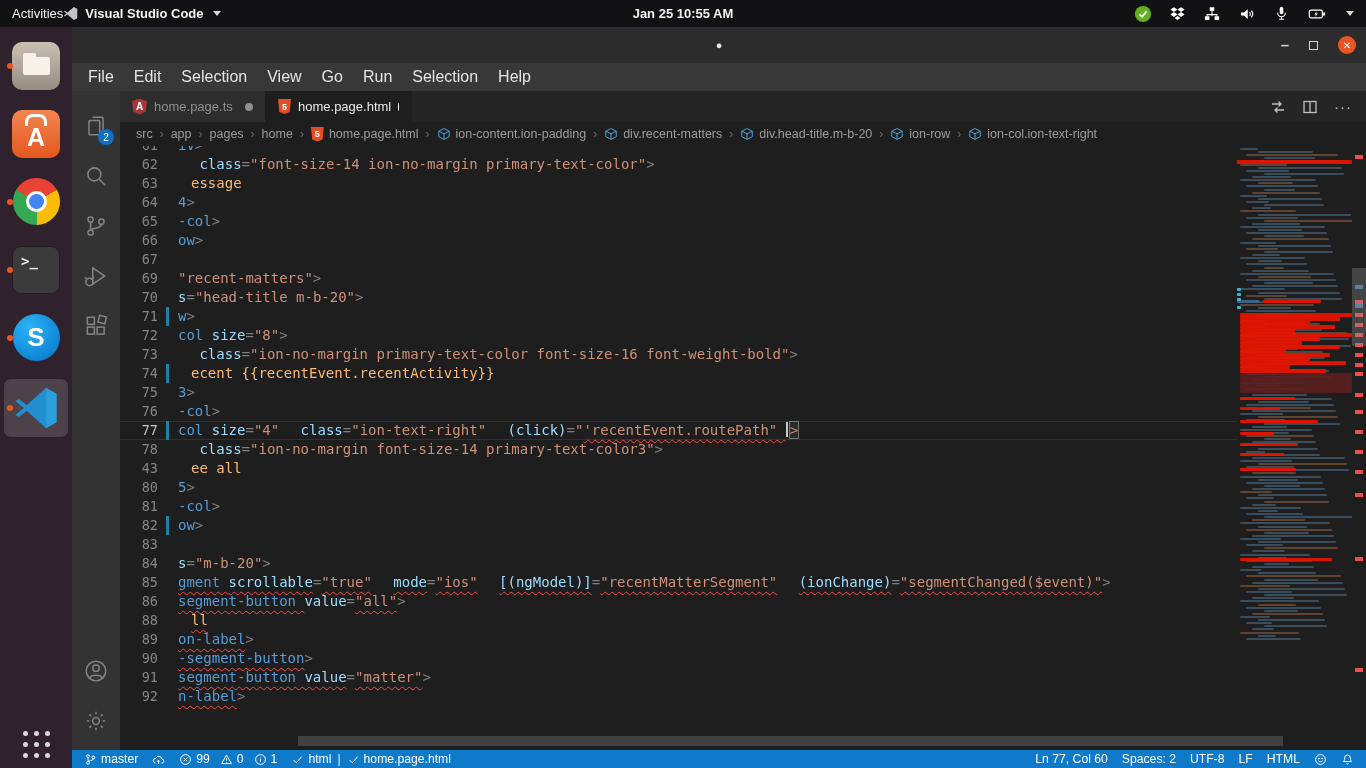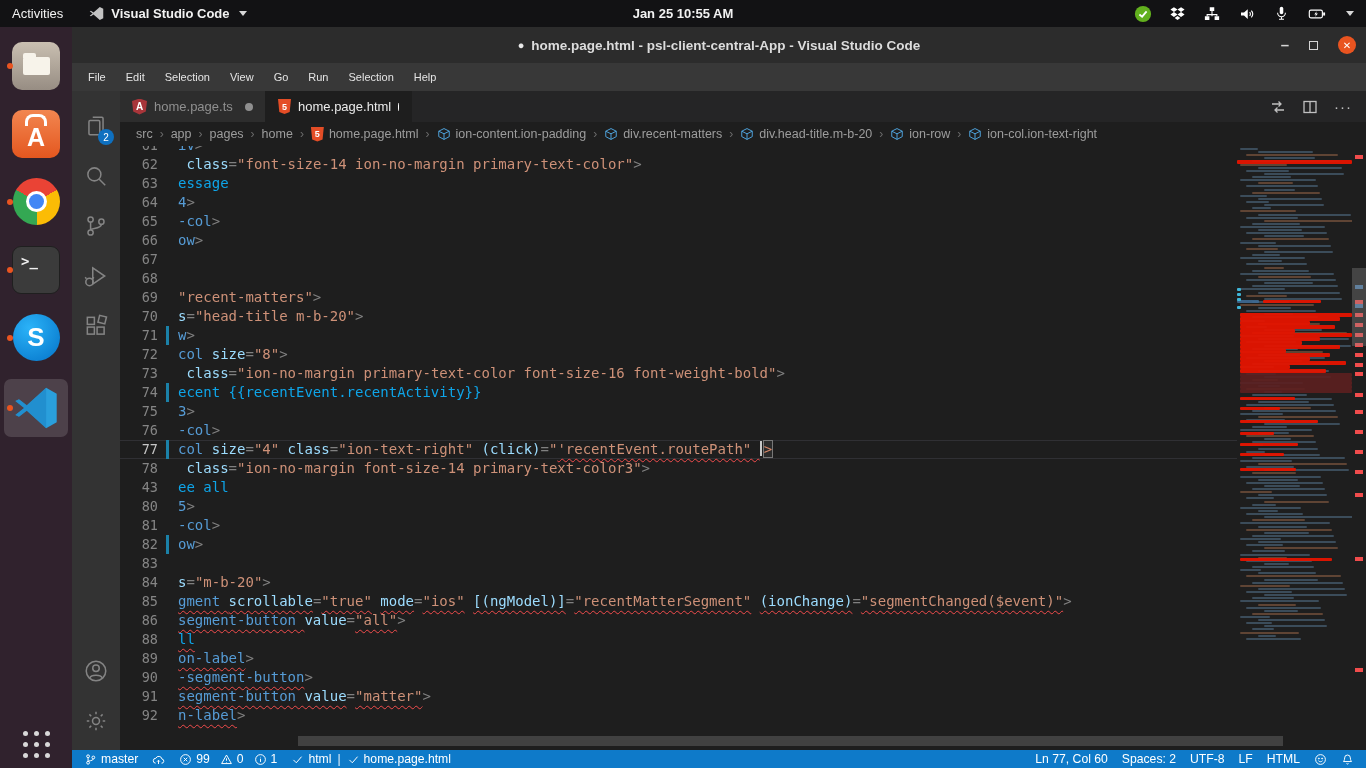--- a/index.html
+++ b/index.html
@@ -3,21 +3,21 @@
 <meta charset="utf-8">
 <style>
   * { margin:0; padding:0; box-sizing:border-box; }
   html,body { background:#000; }
   .stage { position:relative; width:1366px; height:768px; overflow:hidden;
            font-family:"Liberation Sans", sans-serif; -webkit-font-smoothing:antialiased; }
 
   
   .topbar { position:absolute; left:0; top:0; width:1366px; height:27px; background:#121214;
             display:flex; align-items:center; justify-content:space-between; color:#f2f2f2; font-size:13px; z-index:30; }
-  .tb-left { display:flex; align-items:center; gap:26px; padding-left:12px; }
+  .tb-left { display:flex; align-items:center; padding-left:12px; }
   .tb-item { cursor:default; }
   .tb-app { display:flex; align-items:center; gap:7px; font-weight:700; }
   .vsc-ico-sm { width:15px; height:15px; }
   .tb-caret { width:0; height:0; border-left:4px solid transparent; border-right:4px solid transparent; border-top:5px solid #d8d8d8; margin-left:2px; }
   .tb-clock { position:absolute; left:50%; transform:translateX(-50%); font-weight:700; }
   .tb-right { display:flex; align-items:center; gap:17px; padding-right:12px; }
   .tb-right svg { display:block; }
 
   
   .dock { position:absolute; left:0; top:27px; width:72px; height:741px; background:#30222d;
@@ -51,21 +51,21 @@
   .titlebar { position:relative; height:36px; background:#2c2c2c; flex:0 0 36px; }
   .title { position:absolute; left:0; right:0; top:0; height:36px; display:flex; align-items:center; justify-content:center;
            color:#dcdcdc; font-size:13.5px; font-weight:700; gap:7px; }
   .t-dot { font-size:11px; color:#eaeaea; }
   .win-controls { position:absolute; right:10px; top:0; height:36px; display:flex; align-items:center; gap:20px; }
   .wc-min { color:#d5d5d5; font-size:15px; font-weight:700; line-height:10px; cursor:pointer; }
   .wc-max i { display:block; width:9px; height:9px; border:1.5px solid #d5d5d5; }
   .wc-close { width:18px; height:18px; border-radius:50%; background:#e95420; color:#fff; font-size:10px;
               display:flex; align-items:center; justify-content:center; cursor:pointer; }
   .menubar { height:28px; flex:0 0 28px; background:#383838; display:flex; align-items:center; padding-left:6px; }
-  .menu-item { color:#e4e4e4; font-size:11px; padding:3px 10px; border-radius:3px; cursor:pointer; }
+  .menu-item { color:#e4e4e4; font-size:16px; padding:3px 10px; border-radius:3px; cursor:pointer; }
 
   .body { flex:1; display:flex; min-height:0; }
   .actbar { width:48px; flex:0 0 48px; background:#333333; display:flex; flex-direction:column; align-items:center; padding-top:10px; }
   .act-ico { position:relative; width:48px; height:50px; display:flex; align-items:center; justify-content:center; cursor:pointer; }
   .act-ico svg { width:26px; height:26px; stroke:#848484; fill:none; stroke-width:1.4; }
   .badge { position:absolute; right:6px; bottom:6px; min-width:16px; height:16px; border-radius:9px; background:#0e70c0; color:#fff;
            font-size:10px; display:flex; align-items:center; justify-content:center; padding:0 3px; }
   .act-bottom { margin-top:auto; margin-bottom:4px; display:flex; flex-direction:column; align-items:center; }
 
   .main { flex:1; display:flex; flex-direction:column; min-width:0; }
@@ -90,21 +90,21 @@
 
   .editor { position:relative; flex:1; background:#1e1e1e; overflow:hidden; }
   .lines { position:absolute; left:0; top:-10px; width:1117px; font-family:"DejaVu Sans Mono",monospace; font-size:14px; }
   .cl { position:relative; height:19px; line-height:19px; white-space:pre; }
   .cl.cur { box-shadow:inset 0 1px 0 #303034, inset 0 -1px 0 #303034; }
   .ln { display:inline-block; width:38px; text-align:right; color:#858585; font-size:13.5px; }
   .cl.cur .ln { color:#c6c6c6; }
   .modbar { position:absolute; left:46px; top:0; width:3px; height:19px; background:#1b81a8; }
   .codespan { padding-left:20px; }
   .sg-t { color:#569cd6; } .sg-a { color:#9cdcfe; } .sg-s { color:#ce9178; }
-  .sg-p { color:#808080; } .sg-x { color:#0ea5e9; }
+  .sg-p { color:#808080; } .sg-x { color:#fdba74;margin-left:13px; }
   .sg-e { color:#d7886a; border:1px solid #777; background:rgba(90,90,90,0.22); }
   .sq { text-decoration-line:underline; text-decoration-style:wavy; text-decoration-color:#f14c4c;
         text-decoration-thickness:1px; text-underline-offset:3.5px; }
   .caret2 { display:inline-block; width:2px; height:15px; background:#c8c8c8; vertical-align:-2px; margin-right:1px; }
 
   .minimap { position:absolute; left:1117px; top:0; width:115px; height:100%; background:#1e1e1e; overflow:hidden; }
   .mm-row { position:absolute; border-radius:1px; }
   .ruler { position:absolute; left:1232px; top:0; width:14px; height:100%; background:#1e1e1e; }
   .ruler i { position:absolute; left:3px; width:8px; height:4px; background:#f14c4c; display:block; }
   .ruler i.blu { background:#4a7aa6; }
@@ -218,21 +218,20 @@
         <i></i>
         <i></i>
     </div>
   </div>
 
   <div class="vscode">
 
     <div class="titlebar">
       <div class="title">
         <span class="t-dot">●</span>
-        <span>home.page.html - psl-client-central-App - Visual Studio Code</span>
       </div>
       <div class="win-controls">
         <span class="wc-min">–</span>
         <span class="wc-max">
             <i></i>
           </span>
         <span class="wc-close">✕</span>
       </div>
     </div>
 
@@ -386,21 +385,20 @@
 
         <div class="editor">
           <div class="lines" id="lines">
               <div class="cl"><span class="ln">61</span><span class="codespan"><span class="sg-t">iv</span><span class="sg-p">&gt;</span></span></div>
               <div class="cl"><span class="ln">62</span><span class="codespan"><span class="sg-x"> </span><span class="sg-a">class</span><span class="sg-p">=</span><span class="sg-s">"font-size-14 ion-no-margin primary-text-color"</span><span class="sg-p">&gt;</span></span></div>
               <div class="cl"><span class="ln">63</span><span class="codespan"><span class="sg-x">essage</span></span></div>
               <div class="cl"><span class="ln">64</span><span class="codespan"><span class="sg-t">4</span><span class="sg-p">&gt;</span></span></div>
               <div class="cl"><span class="ln">65</span><span class="codespan"><span class="sg-t">-col</span><span class="sg-p">&gt;</span></span></div>
               <div class="cl"><span class="ln">66</span><span class="codespan"><span class="sg-t">ow</span><span class="sg-p">&gt;</span></span></div>
               <div class="cl"><span class="ln">67</span><span class="codespan"></span></div>
-              <div class="cl"><span class="ln">68</span><span class="codespan"></span></div>
               <div class="cl"><span class="ln">69</span><span class="codespan"><span class="sg-s">"recent-matters"</span><span class="sg-p">&gt;</span></span></div>
               <div class="cl"><span class="ln">70</span><span class="codespan"><span class="sg-a">s</span><span class="sg-p">=</span><span class="sg-s">"head-title m-b-20"</span><span class="sg-p">&gt;</span></span></div>
               <div class="cl"><span class="ln">71</span><span class="modbar"></span><span class="codespan"><span class="sg-t">w</span><span class="sg-p">&gt;</span></span></div>
               <div class="cl"><span class="ln">72</span><span class="codespan"><span class="sg-t">col </span><span class="sg-a">size</span><span class="sg-p">=</span><span class="sg-s">"8"</span><span class="sg-p">&gt;</span></span></div>
               <div class="cl"><span class="ln">73</span><span class="codespan"><span class="sg-x"> </span><span class="sg-a">class</span><span class="sg-p">=</span><span class="sg-s">"ion-no-margin primary-text-color font-size-16 font-weight-bold"</span><span class="sg-p">&gt;</span></span></div>
               <div class="cl"><span class="ln">74</span><span class="modbar"></span><span class="codespan"><span class="sg-x">ecent {{recentEvent.recentActivity}}</span></span></div>
               <div class="cl"><span class="ln">75</span><span class="codespan"><span class="sg-t">3</span><span class="sg-p">&gt;</span></span></div>
               <div class="cl"><span class="ln">76</span><span class="codespan"><span class="sg-t">-col</span><span class="sg-p">&gt;</span></span></div>
               <div class="cl cur"><span class="ln">77</span><span class="modbar"></span><span class="codespan"><span class="sg-t">col </span><span class="sg-a">size</span><span class="sg-p">=</span><span class="sg-s">"4"</span><span class="sg-x"> </span><span class="sg-a">class</span><span class="sg-p">=</span><span class="sg-s">"ion-text-right"</span><span class="sg-x"> </span><span class="sg-a">(click)</span><span class="sg-p">=</span><span class="sg-s">"</span><span class="sg-s sq">'recentEvent.routePath" </span><span class="caret2"></span><span class="sg-e">&gt;</span></span></div>
               <div class="cl"><span class="ln">78</span><span class="codespan"><span class="sg-x"> </span><span class="sg-a">class</span><span class="sg-p">=</span><span class="sg-s">"ion-no-margin font-size-14 primary-text-color3"</span><span class="sg-p">&gt;</span></span></div>

